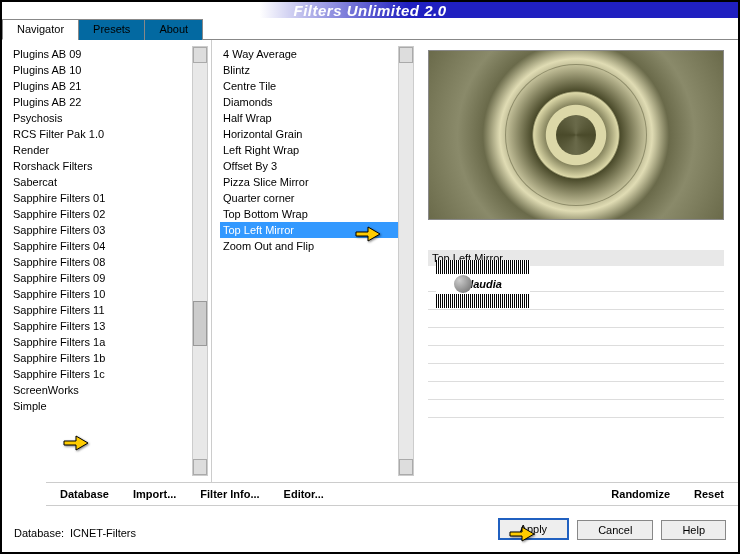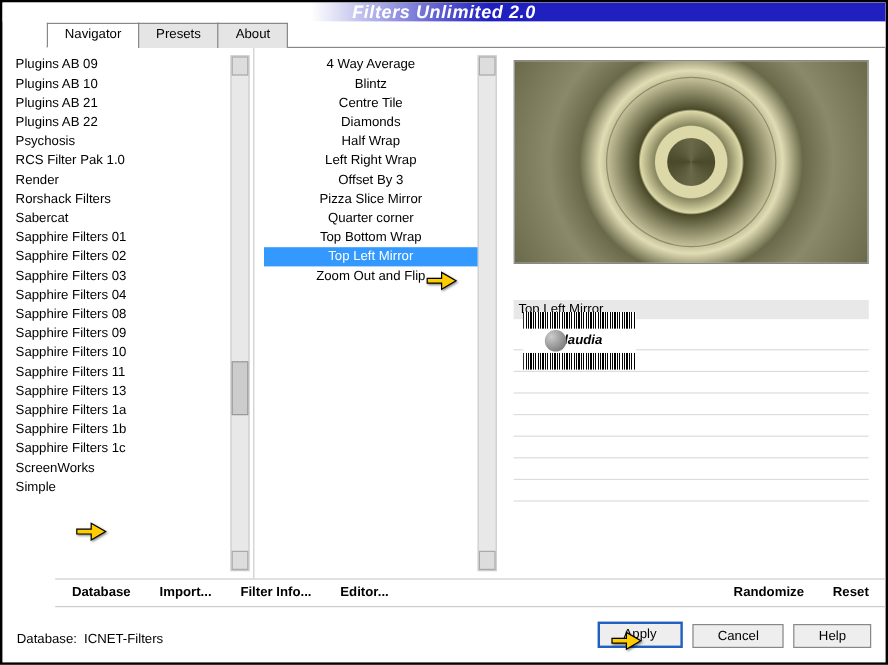--- a/index.html
+++ b/index.html
@@ -1,32 +1,32 @@
 <!DOCTYPE html>
 <html><head>
 <meta charset="utf-8">
 <style>
 * { margin: 0; padding: 0; box-sizing: border-box; font-family: Tahoma, Arial, sans-serif; font-size: 11px; }
 body { background: #fff; width: 740px; height: 554px; overflow: hidden; border: 2px solid #000; position: relative; }
 .header { height: 16px; background: linear-gradient(to right, #fff 0%, #fff 35%, #2020c0 55%, #2020c0 100%); display: flex; align-items: center; justify-content: center; padding-right: 0; }
 .header-title { color: #fff; font-weight: bold; font-style: italic; font-size: 15px; letter-spacing: 0.5px; }
-.tabs { display: flex; border-bottom: 1px solid #888; background: #fff; height: 22px; margin-left: 37px; }
-.tab { padding: 3px 14px; border: 1px solid #888; border-bottom: none; background: #e5e5e5; cursor: pointer; margin-right: -1px; position: relative; top: 1px; }
+.tabs { display: flex; border-bottom: 1px solid #888; background: #fff; height: 22px; }
+.tab { padding: 3px 14px; border: 1px solid #888; border-bottom: none; background: #0369a1; cursor: pointer; margin-right: -1px; position: relative; top: 1px; }
 .tab.active { background: #fff; border-bottom: 1px solid #fff; }
 .content { display: flex; height: 442px; }
 .left-panel { width: 210px; border-right: 1px solid #ccc; display: flex; padding: 6px 1px 6px 8px; }
 .plugin-list { width: 182px; overflow-y: hidden; }
 .plugin-item { padding: 1px 3px; cursor: pointer; white-space: nowrap; line-height: 14px; position: relative; }
 .scrollbar { width: 16px; background: #e8e8e8; border: 1px solid #ccc; display: flex; flex-direction: column; }
 .scroll-btn { height: 16px; background: #ddd; border: 1px solid #aaa; }
 .scroll-track { flex: 1; position: relative; }
 .scroll-thumb { position: absolute; top: 60%; width: 100%; height: 45px; background: #ccc; border: 1px solid #999; }
 .mid-panel { width: 206px; padding: 6px 2px 6px 8px; display: flex; }
 .filter-list { width: 178px; }
-.filter-item { padding: 1px 3px; cursor: pointer; white-space: nowrap; line-height: 14px; position: relative; text-align: center; }
+.filter-item { padding: 1px 3px; cursor: pointer; white-space: nowrap; line-height: 14px; position: relative; }
 .filter-item.selected { background: #3399ff; color: #fff; }
 .right-panel { flex: 1; padding: 10px 12px 6px 10px; }
 .preview { width: 296px; height: 170px; border: 1px solid #888; background: radial-gradient(circle at 50% 50%, #e8e4c0 0%, #e8e4c0 12%, #4a4a2a 13%, #dcd8a8 25%, #4a4a2a 26%, #e0dcb4 45%, #6a6a4a 55%, #8a8a6a 70%, #6a6a4a 100%); position: relative; overflow: hidden; }
 .preview::before { content: ""; position: absolute; top: 50%; left: 50%; width: 140px; height: 140px; border-radius: 50%; transform: translate(-50%, -50%); background: radial-gradient(circle, #3a3a1a 0%, #3a3a1a 8%, #dcd8a8 9%, #dcd8a8 30%, rgba(0,0,0,0) 31%); box-shadow: 0 0 0 1px rgba(60,60,30,0.4); }
 .preview::after { content: ""; position: absolute; top: 50%; left: 50%; width: 40px; height: 40px; border-radius: 50%; transform: translate(-50%, -50%); background: conic-gradient(#6a6a4a, #4a4a2a, #6a6a4a, #4a4a2a, #6a6a4a); }
 .filter-name-row { margin-top: 30px; padding: 2px 4px; background: #e8e8e8; width: 296px; }
 .params { margin-top: 8px; width: 296px; }
 .param-line { height: 18px; border-bottom: 1px solid #ddd; }
 .toolbar { height: 24px; border-top: 1px solid #ccc; border-bottom: 1px solid #ccc; display: flex; align-items: center; padding: 0 14px; gap: 24px; margin-left: 44px; }
 .tool-btn { font-weight: bold; cursor: pointer; }
@@ -93,20 +93,21 @@
     </div>
   </div>
 
   <div class="mid-panel">
     <div class="filter-list" id="filter-list">
         <div class="filter-item">4 Way Average</div>
         <div class="filter-item">Blintz</div>
         <div class="filter-item">Centre Tile</div>
         <div class="filter-item">Diamonds</div>
         <div class="filter-item">Half Wrap</div>
+        <div class="filter-item">Horizontal Grain</div>
         <div class="filter-item">Left Right Wrap</div>
         <div class="filter-item">Offset By 3</div>
         <div class="filter-item">Pizza Slice Mirror</div>
         <div class="filter-item">Quarter corner</div>
         <div class="filter-item">Top Bottom Wrap</div>
         <div class="filter-item selected">Top Left Mirror</div>
         <div class="filter-item">Zoom Out and Flip</div>
       </div>
     <div class="scrollbar">
       <div class="scroll-btn"></div>

